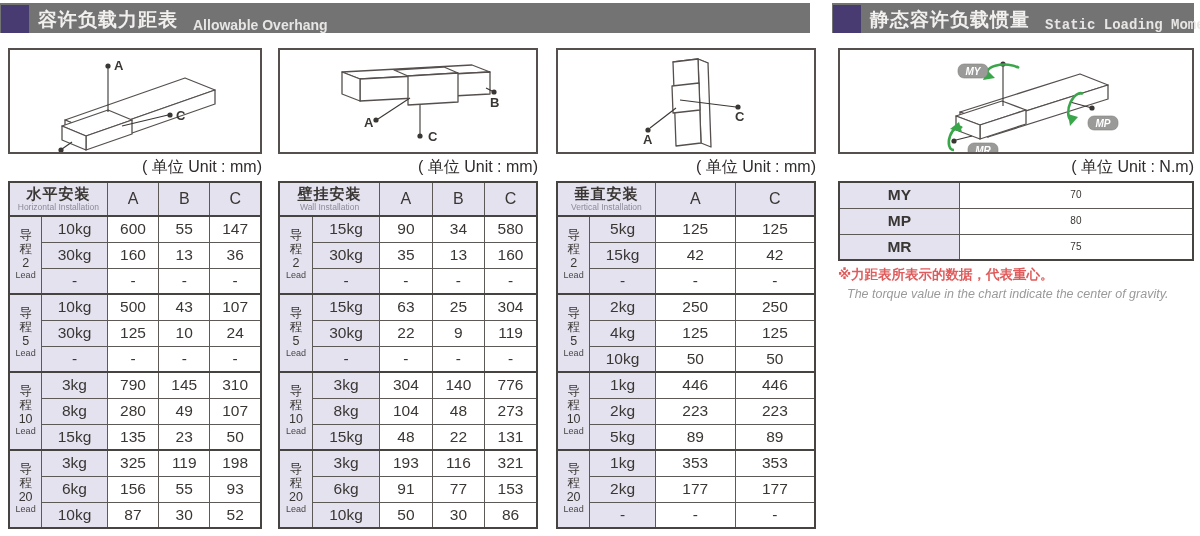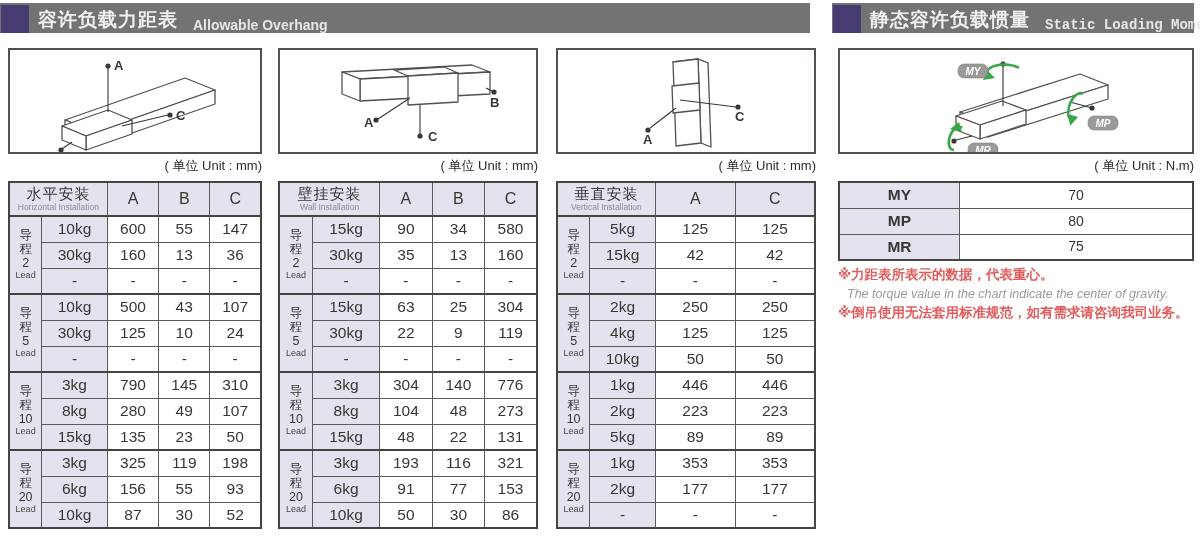--- a/index.html
+++ b/index.html
@@ -9,49 +9,49 @@
   
   .hdr { position:absolute; top:3px; height:30px; background:#737373; display:flex; align-items:flex-end; }
   .hdr-left { left:0; width:810px; }
   .hdr-right { left:832px; width:362px;font-family:Liberation Mono, monospace; }
   .sq { width:28px; height:28px; background:#473b72; margin:0 9px 0 1px; flex:0 0 auto; }
   .hzh { color:#f2f0ef; font-size:19px; font-weight:bold; letter-spacing:1px; white-space:nowrap; }
   .hen { color:#e8e6e5; font-size:14px; font-weight:bold; margin-left:15px; white-space:nowrap; }
 
   
   .dbox { position:absolute; top:48px; height:106px; border:2px solid #55504e; background:#fff; }
-  .unit { position:absolute; top:157px; width:100%; text-align:right; font-size:13px; color:#2f2b2a; white-space:nowrap; }
+  .unit { position:absolute; top:157px; width:100%; text-align:right; font-size:16px; color:#2f2b2a; white-space:nowrap; }
 
   .blk { position:absolute; top:0; height:536px; }
   .blk1 { left:8px;   width:254px; }
   .blk2 { left:278px; width:260px; }
   .blk3 { left:556px; width:260px; }
   .blkR { left:838px; width:356px; }
   .blk .dbox { left:0; width:100%; }
 
   
   table { border-collapse:collapse; table-layout:fixed; width:100%; background:#fff; }
   .otable, .mtable { position:absolute; top:181px; left:0; border:2px solid #474341; }
   td, th { border:1px solid #5d5957; text-align:center; vertical-align:middle; padding:0;
            color:#3a3634; font-size:15px; line-height:1.05; font-weight:normal; }
   tr.hrow > * { background:#e4e2ee; height:34px; border-bottom:2px solid #474341; }
-  .tzh { font-size:15px; font-weight:normal; letter-spacing:1px; }
+  .tzh { font-size:15px; font-weight:bold; letter-spacing:1px; }
   .ten { font-size:8.5px; color:#8d8a98; margin-top:2px; white-space:nowrap; overflow:hidden; }
   .colh { font-size:16px; }
   td.kg  { background:#e4e2ee; height:26px; font-size:15.5px; }
   td.val { background:#fff; height:26px; font-size:15.5px; }
   td.leadcell { background:#e4e2ee; font-size:12.5px; padding:1px 0; }
   .lchars div { line-height:1.1; }
   .lword { font-size:9px; margin-top:1px; color:#4a4645; }
   tr.gtop td { border-top:2px solid #474341; }
 
   
   .mtable td { height:26px; }
   td.mlabel { background:#e4e2ee; font-weight:bold; font-size:15.5px; }
-  td.mval { background:#fff; font-size:14px; }
+  td.mval { background:#fff; font-size:10px; }
 
   
   .notes { position:absolute; top:265px; left:0; width:100%; }
   .nzh { color:#e05c5c; font-weight:bold; font-size:13.5px; line-height:1.55; }
   .nen { color:#9a9a9a; font-size:12.5px; line-height:1.3; margin-left:9px; margin-bottom:1px;font-style:italic; }
 
   
   svg text { font-family:"Liberation Sans","DejaVu Sans",sans-serif; }
   .dlabel { font-size:13px; font-weight:bold; fill:#3a3634; }
   .badge-text { font-size:10px; font-weight:bold; font-style:italic; fill:#fff; }
@@ -573,18 +573,17 @@
        <td class="mval">75</td>
      </tr>
         </tbody>
       </table>
     <div class="notes">
         <div class="note">
      <div class="nzh">※力距表所表示的数据，代表重心。</div>
      <div class="nen">The torque value in the chart indicate the center of gravity.</div>
    </div>
         <div class="note">
-     <div class="nzh">※倒吊使用无法套用标准规范，如有需求请咨询我司业务。</div>
    </div>
       </div>
   </div>
 
 </div>
 
 </body></html>

